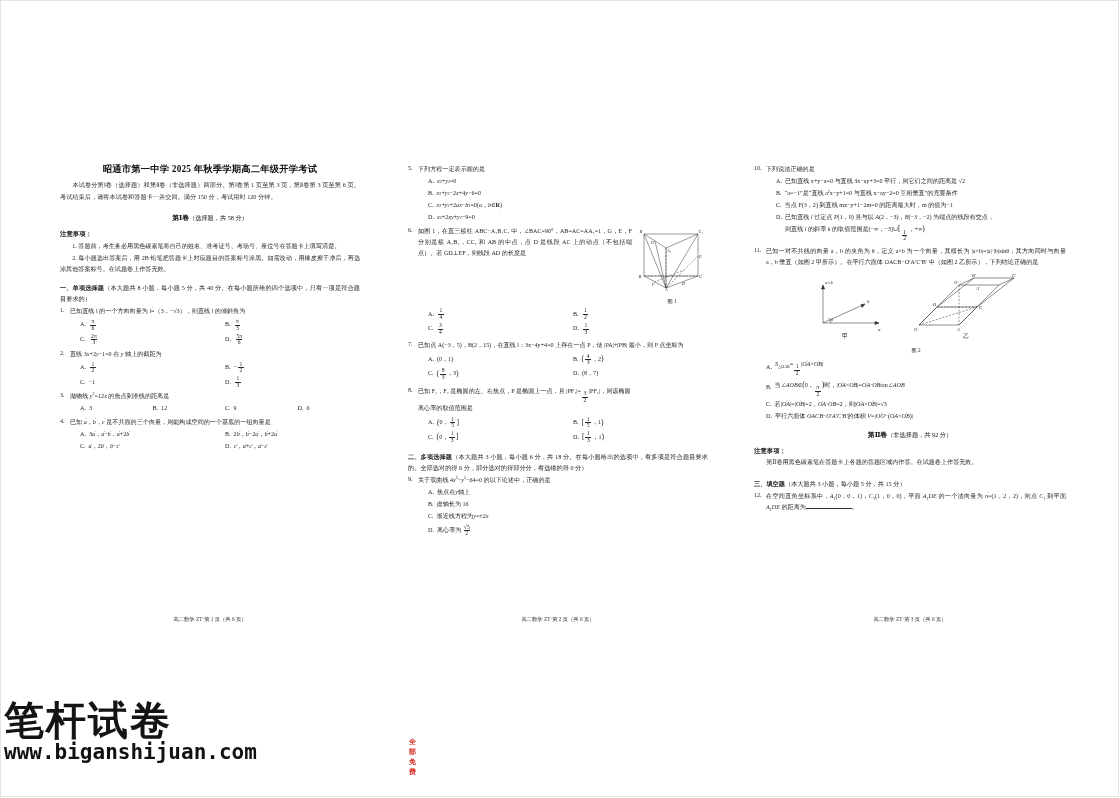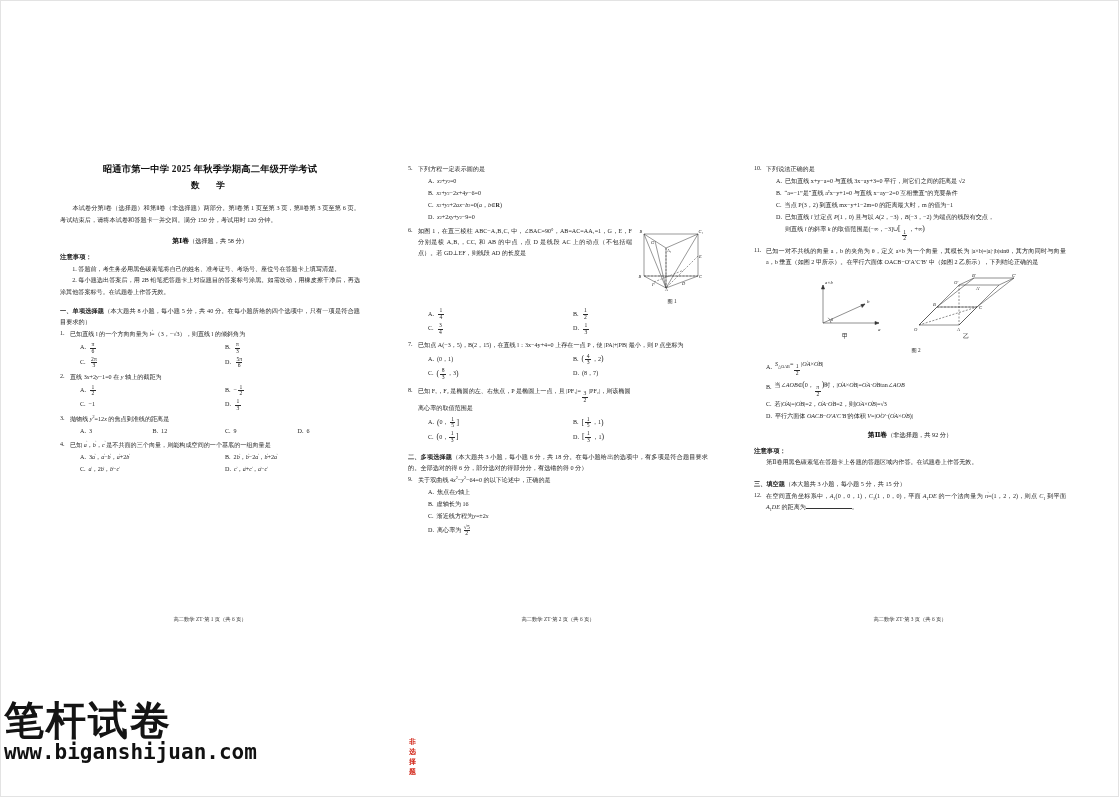--- a/index.html
+++ b/index.html
@@ -127,21 +127,20 @@
 </style>
 </head>
 <body>
 
 <div class="page-frame"></div>
 <div class="sheet">
 
   <div class="col col1">
 
     <div class="paper-title">昭通市第一中学 2025 年秋季学期高二年级开学考试</div>
-    <div class="paper-subject">数　学</div>
 
     <p class="intro">本试卷分第Ⅰ卷（选择题）和第Ⅱ卷（非选择题）两部分。第Ⅰ卷第 1 页至第 3 页，第Ⅱ卷第 3 页至第 6 页。考试结束后，请将本试卷和答题卡一并交回。满分 150 分，考试用时 120 分钟。</p>
 
     <div class="vol-head">
       <span>第Ⅰ卷</span><span class="sub">（选择题，共 58 分）</span>
     </div>
 
     <div class="notice-title">注意事项：</div>
     <p class="notice-item">1. 答题前，考生务必用黑色碳素笔将自己的姓名、准考证号、考场号、座位号在答题卡上填写清楚。</p>
     <p class="notice-item">2. 每小题选出答案后，用 2B 铅笔把答题卡上对应题目的答案标号涂黑。如需改动，用橡皮擦干净后，再选涂其他答案标号。在试题卷上作答无效。</p>
@@ -584,18 +583,18 @@
         <div class="q-stem">在空间直角坐标系中，<i>A</i><sub>1</sub>(0，0，1)，<i>C</i><sub>1</sub>(1，0，0)，平面 <i>A</i><sub>1</sub><i>DE</i> 的一个法向量为 <span class="vec">n</span>=(1，2，2)，则点 <i>C</i><sub>1</sub> 到平面 <i>A</i><sub>1</sub><i>DE</i> 的距离为<span class="blankline"></span><span>。</span></div>
       </div>
     </div>
 
     <div class="foot f3" style="top:453px;">高二数学 ZT·第 3 页（共 6 页）</div>
   </div>
 
   <div class="wm">
     <div style="display:inline-block;position:relative;">
       <div class="wm-cn">笔杆试卷</div>
-      <div class="wm-free">非选择题</div>
+      <div class="wm-free">全部免费</div>
       <div class="wm-url">www.biganshijuan.com</div>
     </div>
   </div>
 
 </div>
 
 </body></html>

